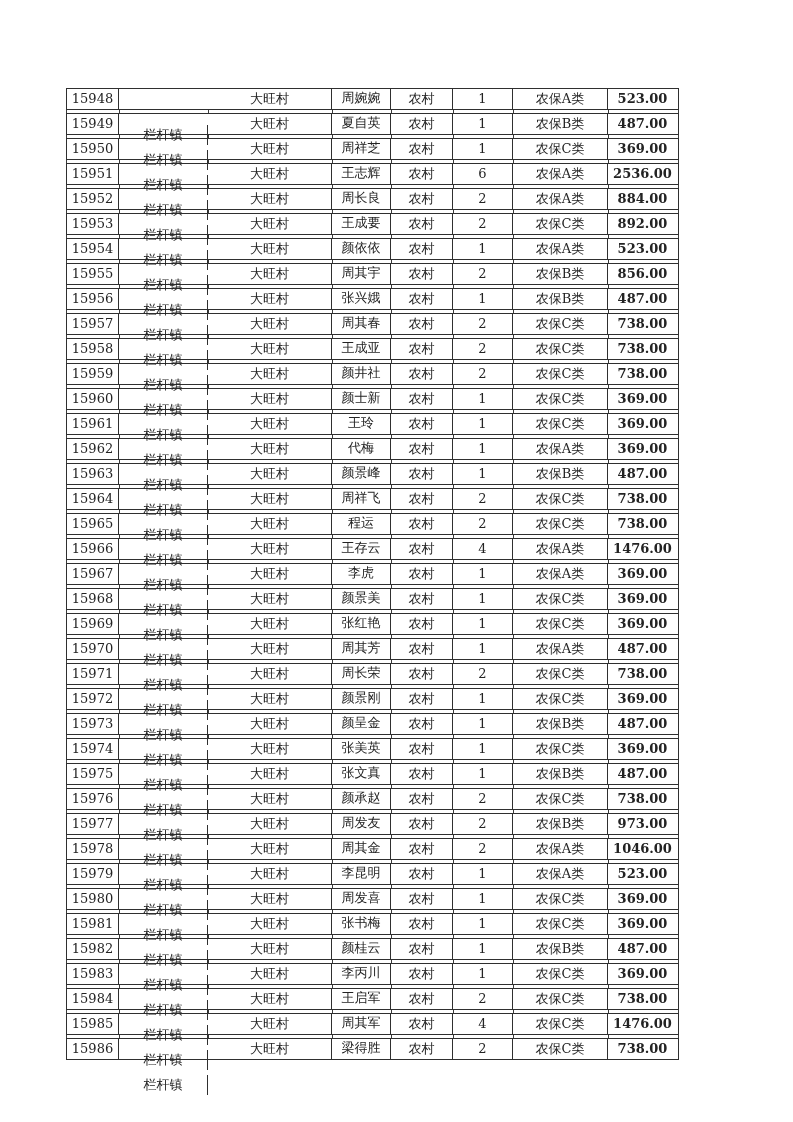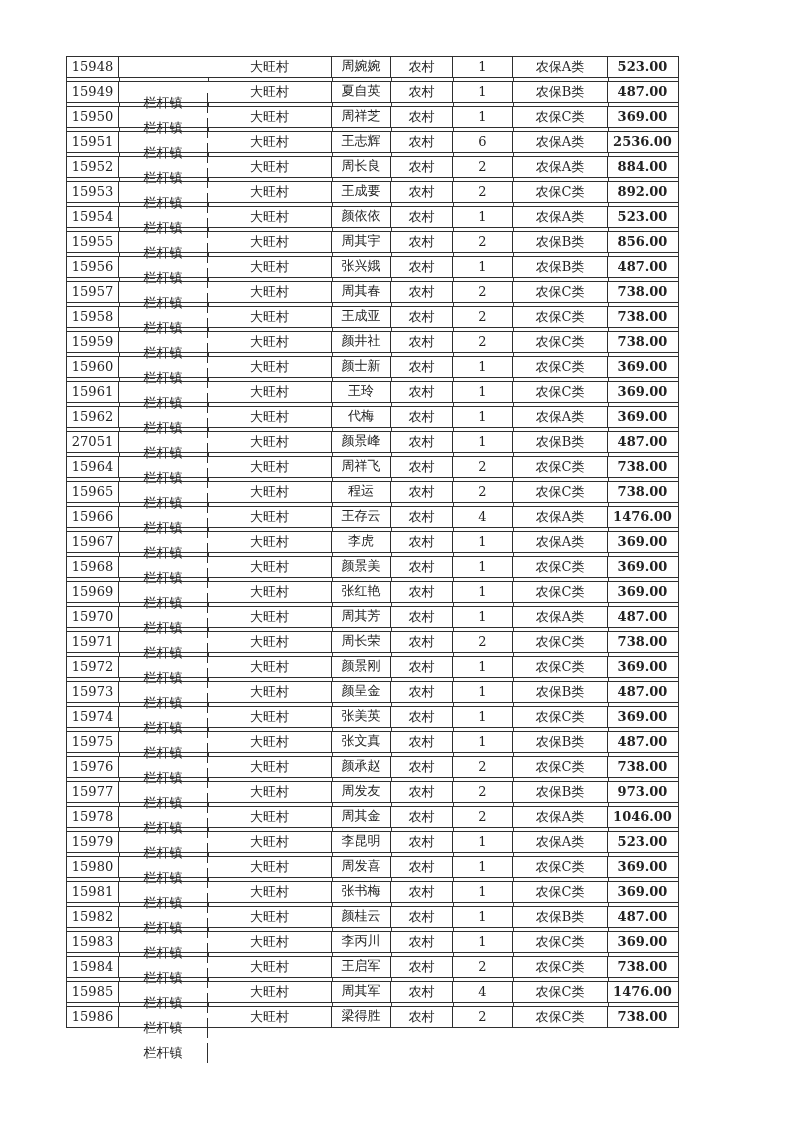--- a/index.html
+++ b/index.html
@@ -9,21 +9,21 @@
     overflow: hidden;
     font-family: "DejaVu Serif", "Liberation Serif", serif;
   }
   .page {
     position: relative;
     width: 793px; height: 1122px;
     background: #ffffff;
   }
   .sheet-table {
     position: absolute;
-    left: 66px; top: 56px;
+    left: 66px; top: 88px;
     width: 510px;
   }
   
   .vlines { position: absolute; left: 0; top: 0; width: 613px; height: 972px; }
   .vlines i {
     position: absolute; top: 0; width: 1px; height: 972px;
     background: #3a3a3a; display: block;
   }
   .v0 { left: 0; }   .v1 { left: 53px; }  .v2 { left: 142px; }
   .v3 { left: 266px; } .v4 { left: 325px; } .v5 { left: 387px; }
@@ -218,21 +218,21 @@
     <div class="cell c-id">15962</div>
     <div class="cell c-town">栏杆镇</div>
     <div class="cell c-village">大旺村</div>
     <div class="cell c-name">代梅</div>
     <div class="cell c-category">农村</div>
     <div class="cell c-count">1</div>
     <div class="cell c-type">农保A类</div>
     <div class="cell c-amount">369.00</div>
   </div>
         <div class="trow">
-    <div class="cell c-id">27051</div>
+    <div class="cell c-id">15963</div>
     <div class="cell c-town">栏杆镇</div>
     <div class="cell c-village">大旺村</div>
     <div class="cell c-name">颜景峰</div>
     <div class="cell c-category">农村</div>
     <div class="cell c-count">1</div>
     <div class="cell c-type">农保B类</div>
     <div class="cell c-amount">487.00</div>
   </div>
         <div class="trow">
     <div class="cell c-id">15964</div>

